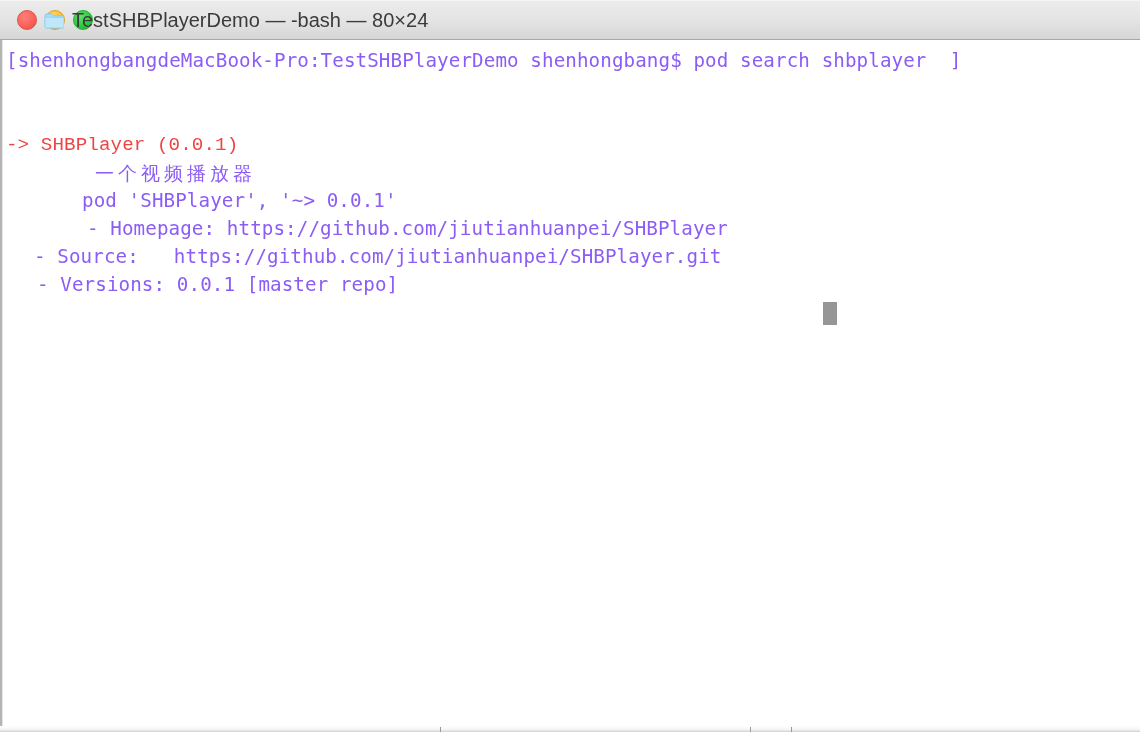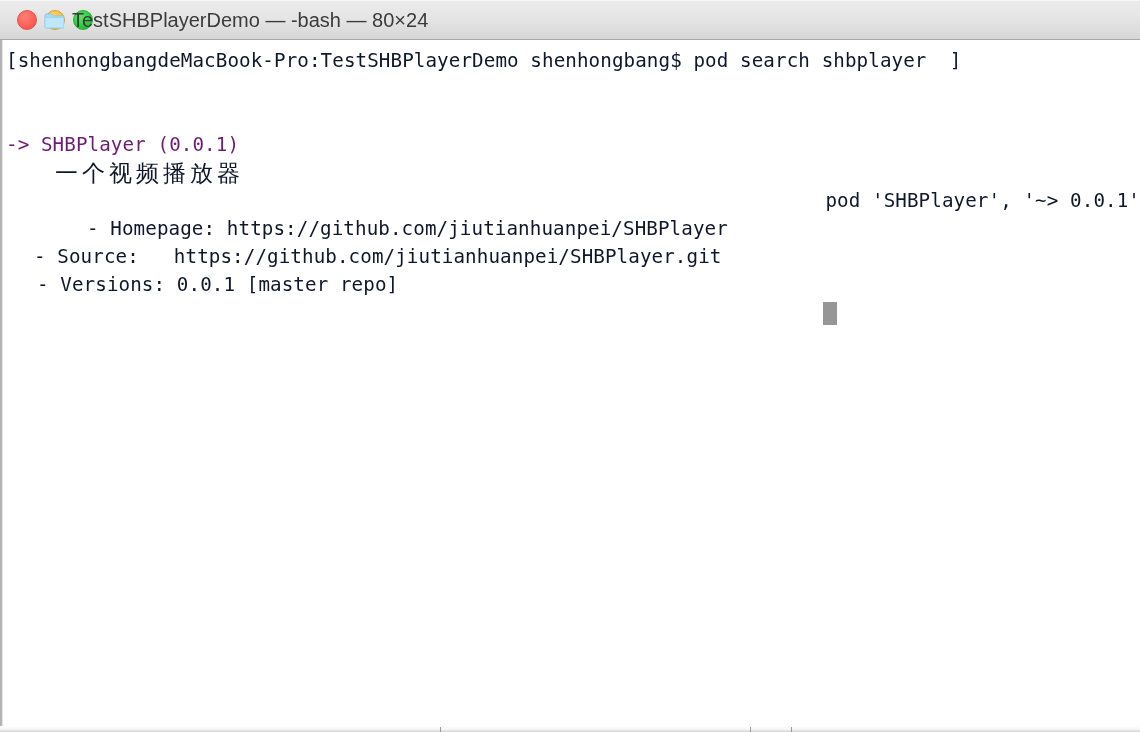--- a/index.html
+++ b/index.html
@@ -156,30 +156,31 @@
     padding: 7px 0 0 0;
     box-sizing: border-box;
   }
   .term-line {
     position: relative;
     height: 28px;
     line-height: 28px;
     font-family: "DejaVu Sans Mono", monospace;
     font-size: 19.2px;
     letter-spacing: 0.1px;
-    color: #0f172a;
+    color: #8b5cf6;
     white-space: pre;
     padding-left: 6px;
   }
   .term-line.blank { color: transparent; }
-  .green { color: #701a75; }
+  .green { color: #ef4444; font-family: Liberation Mono, monospace; }
   .cjk {
     font-family: "DejaVu Sans", sans-serif;
-    font-size: 23px;
+    font-size: 19px;
     letter-spacing: 4px;
+    margin-left: 40px;
   }
 
   #cursor-block {
     position: absolute;
     left: 823px;
     top: 3px;
     width: 14px;
     height: 23px;
     background: #969696;
   }
@@ -216,21 +217,21 @@
       <div class="term-line">[shenhongbangdeMacBook-Pro:TestSHBPlayerDemo shenhongbang$ pod search shbplayer  ]</div>
 
       <div class="term-line blank"> </div>
 
       <div class="term-line blank"> </div>
 
       <div class="term-line green">-&gt; SHBPlayer (0.0.1)</div>
 
       <div class="term-line cjk" style="padding-left:55px;">一个视频播放器</div>
 
-      <div class="term-line" style="padding-left:31px;text-align:right;">pod 'SHBPlayer', '~&gt; 0.0.1'</div>
+      <div class="term-line" style="padding-left:82px;">pod 'SHBPlayer', '~&gt; 0.0.1'</div>
 
       <div class="term-line" style="padding-left:55px;margin-left:32px;">- Homepage: https://github.com/jiutianhuanpei/SHBPlayer</div>
 
       <div class="term-line" style="padding-left:34px;">- Source:   https://github.com/jiutianhuanpei/SHBPlayer.git</div>
 
       <div class="term-line" style="padding-left:37px;">- Versions: 0.0.1 [master repo]</div>
 
       <div class="term-line"><span id="cursor-block"></span></div>
 
     </div>

